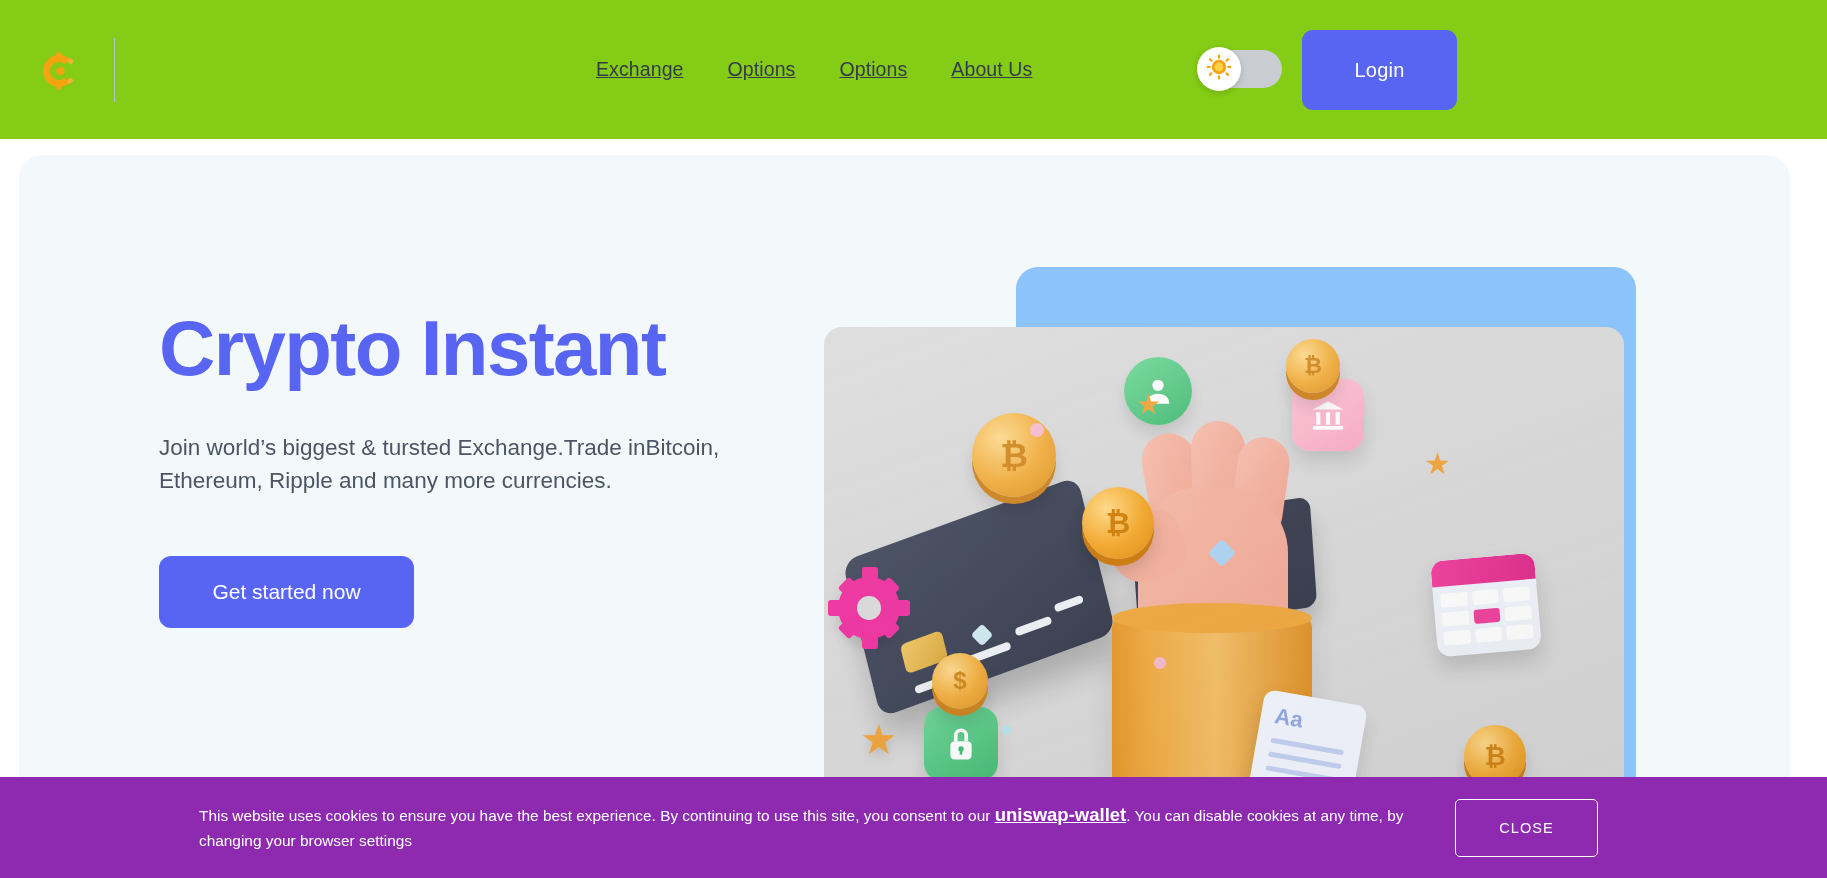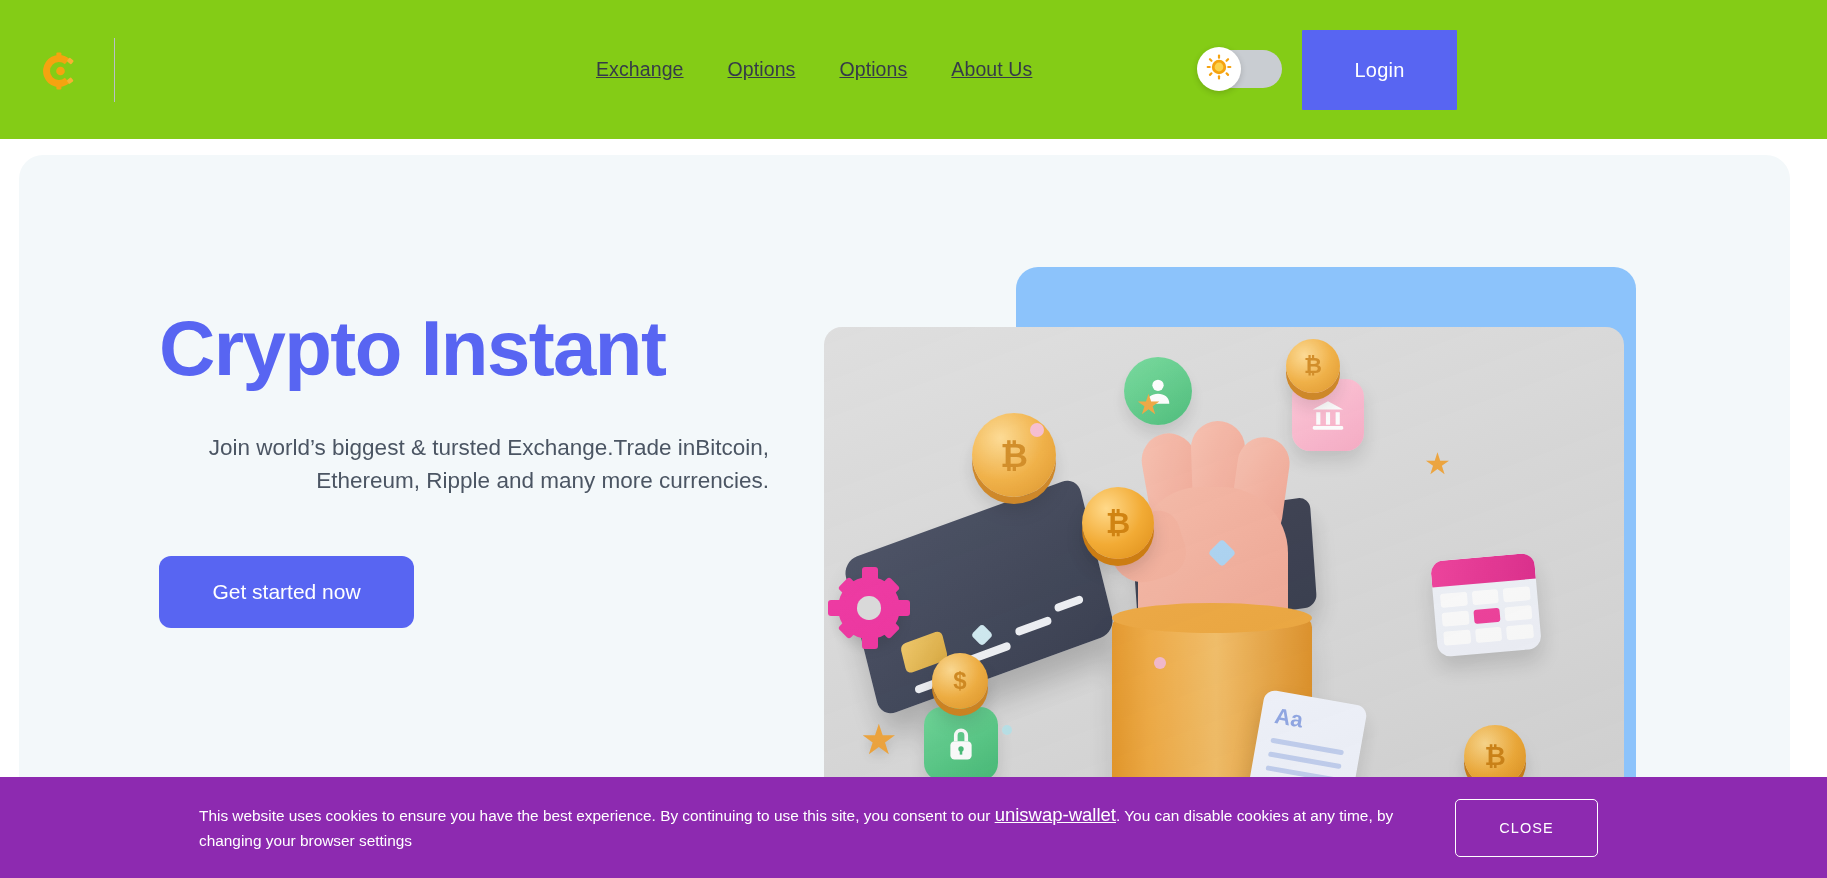--- a/index.html
+++ b/index.html
@@ -94,21 +94,21 @@
     align-items: center;
     justify-content: center;
   }
 
   .login-btn {
     position: absolute;
     right: 370px;
     top: 30px;
     width: 155px;
     height: 80px;
-    border-radius: 1px;
+    border-radius: 11px;
     background: #5865f2;
     border: none;
     color: #ffffff;
     font-size: 20px;
     font-family: "Liberation Sans", sans-serif;
     cursor: pointer;
     letter-spacing: 0.2px;
   }
 
   
@@ -143,21 +143,20 @@
     color: #5865f2;
     letter-spacing: -1.6px;
     margin-top: 4px;
   }
   .hero-sub {
     margin-top: 44px;
     font-size: 22.5px;
     line-height: 1.48;
     color: #4b5563;
     width: 610px;
-    text-align: right;
   }
   .hero-cta {
     margin-top: 58px;
     width: 255px;
     height: 72px;
     border-radius: 12px;
     background: #5865f2;
     border: none;
     color: #ffffff;
     font-size: 21px;
@@ -368,21 +367,21 @@
     top: 24px;
     width: 1232px;
     font-size: 15.4px;
     line-height: 1.52;
     color: #ffffff;
   }
   .cookie-link {
     color: #ffffff;
     text-decoration: underline;
     font-size: 18.5px;
-    font-weight: normal;
+    font-weight: bold;
     cursor: pointer;
   }
   .cookie-close {
     position: absolute;
     left: 1455px;
     top: 22px;
     width: 143px;
     height: 58px;
     background: transparent;
     border: 1.5px solid #ffffff;

